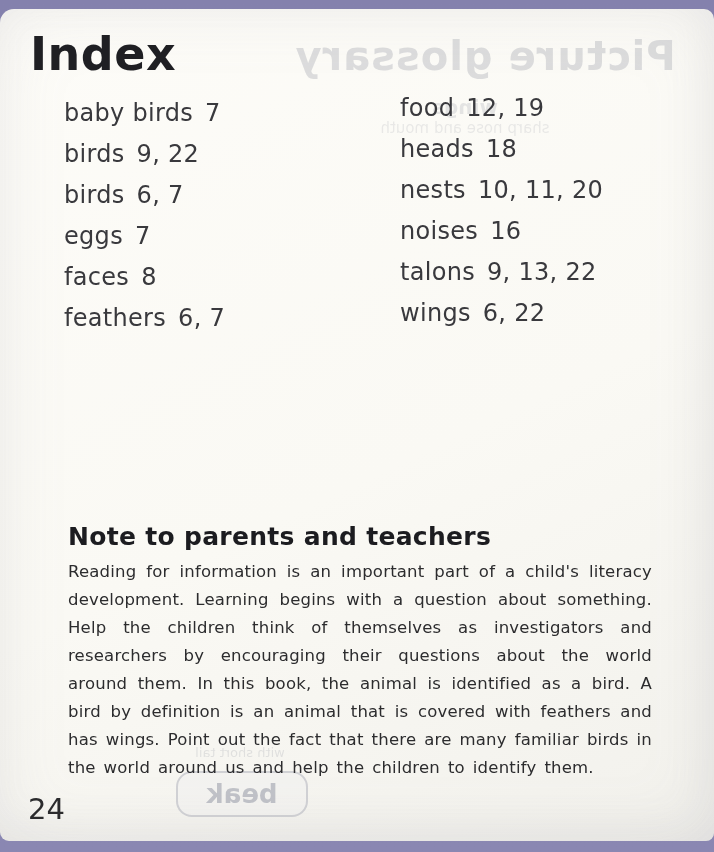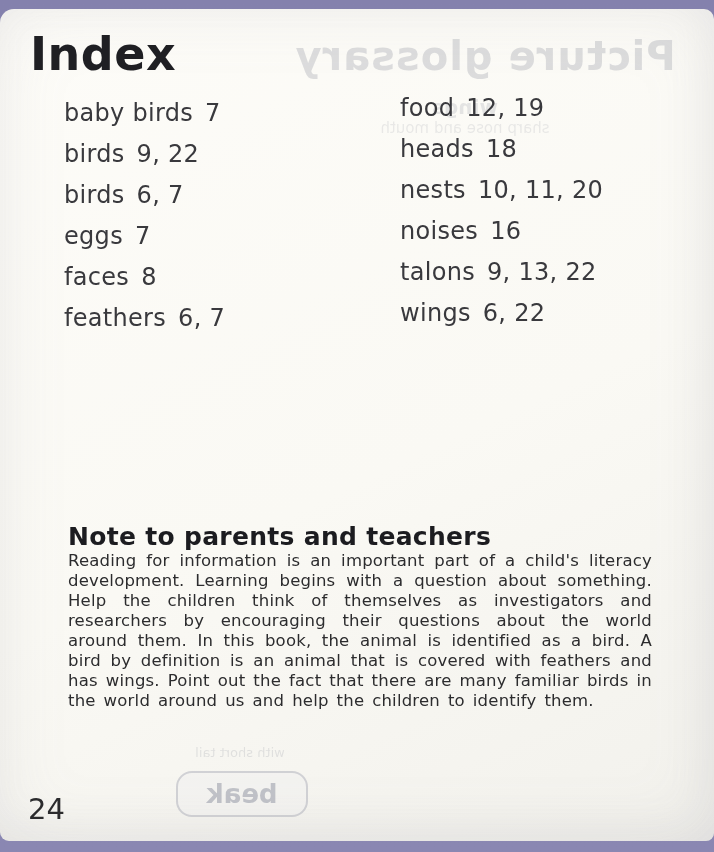--- a/index.html
+++ b/index.html
@@ -40,21 +40,22 @@
   .entry .pages { margin-left: 12px; }
 
   .note {
     position: absolute; left: 68px; top: 513px; width: 584px;
   }
   .note h2 {
     font-size: 25px; font-weight: bold; color: #1c1c20;
     letter-spacing: 0.3px;
   }
   .note p {
-    font-size: 16.5px; line-height: 20px; color: #2c2c2e;
+    margin-top: 7px;
+    font-size: 16.5px; line-height: 28px; color: #2c2c2e;
     text-align: justify; word-spacing: 2.5px; letter-spacing: 0.2px;
   }
 
   .page-number {
     position: absolute; left: 28px; top: 783px;
     font-size: 29px; color: #2b2b2d; font-weight: 500;
   }
 
   
   .st {

